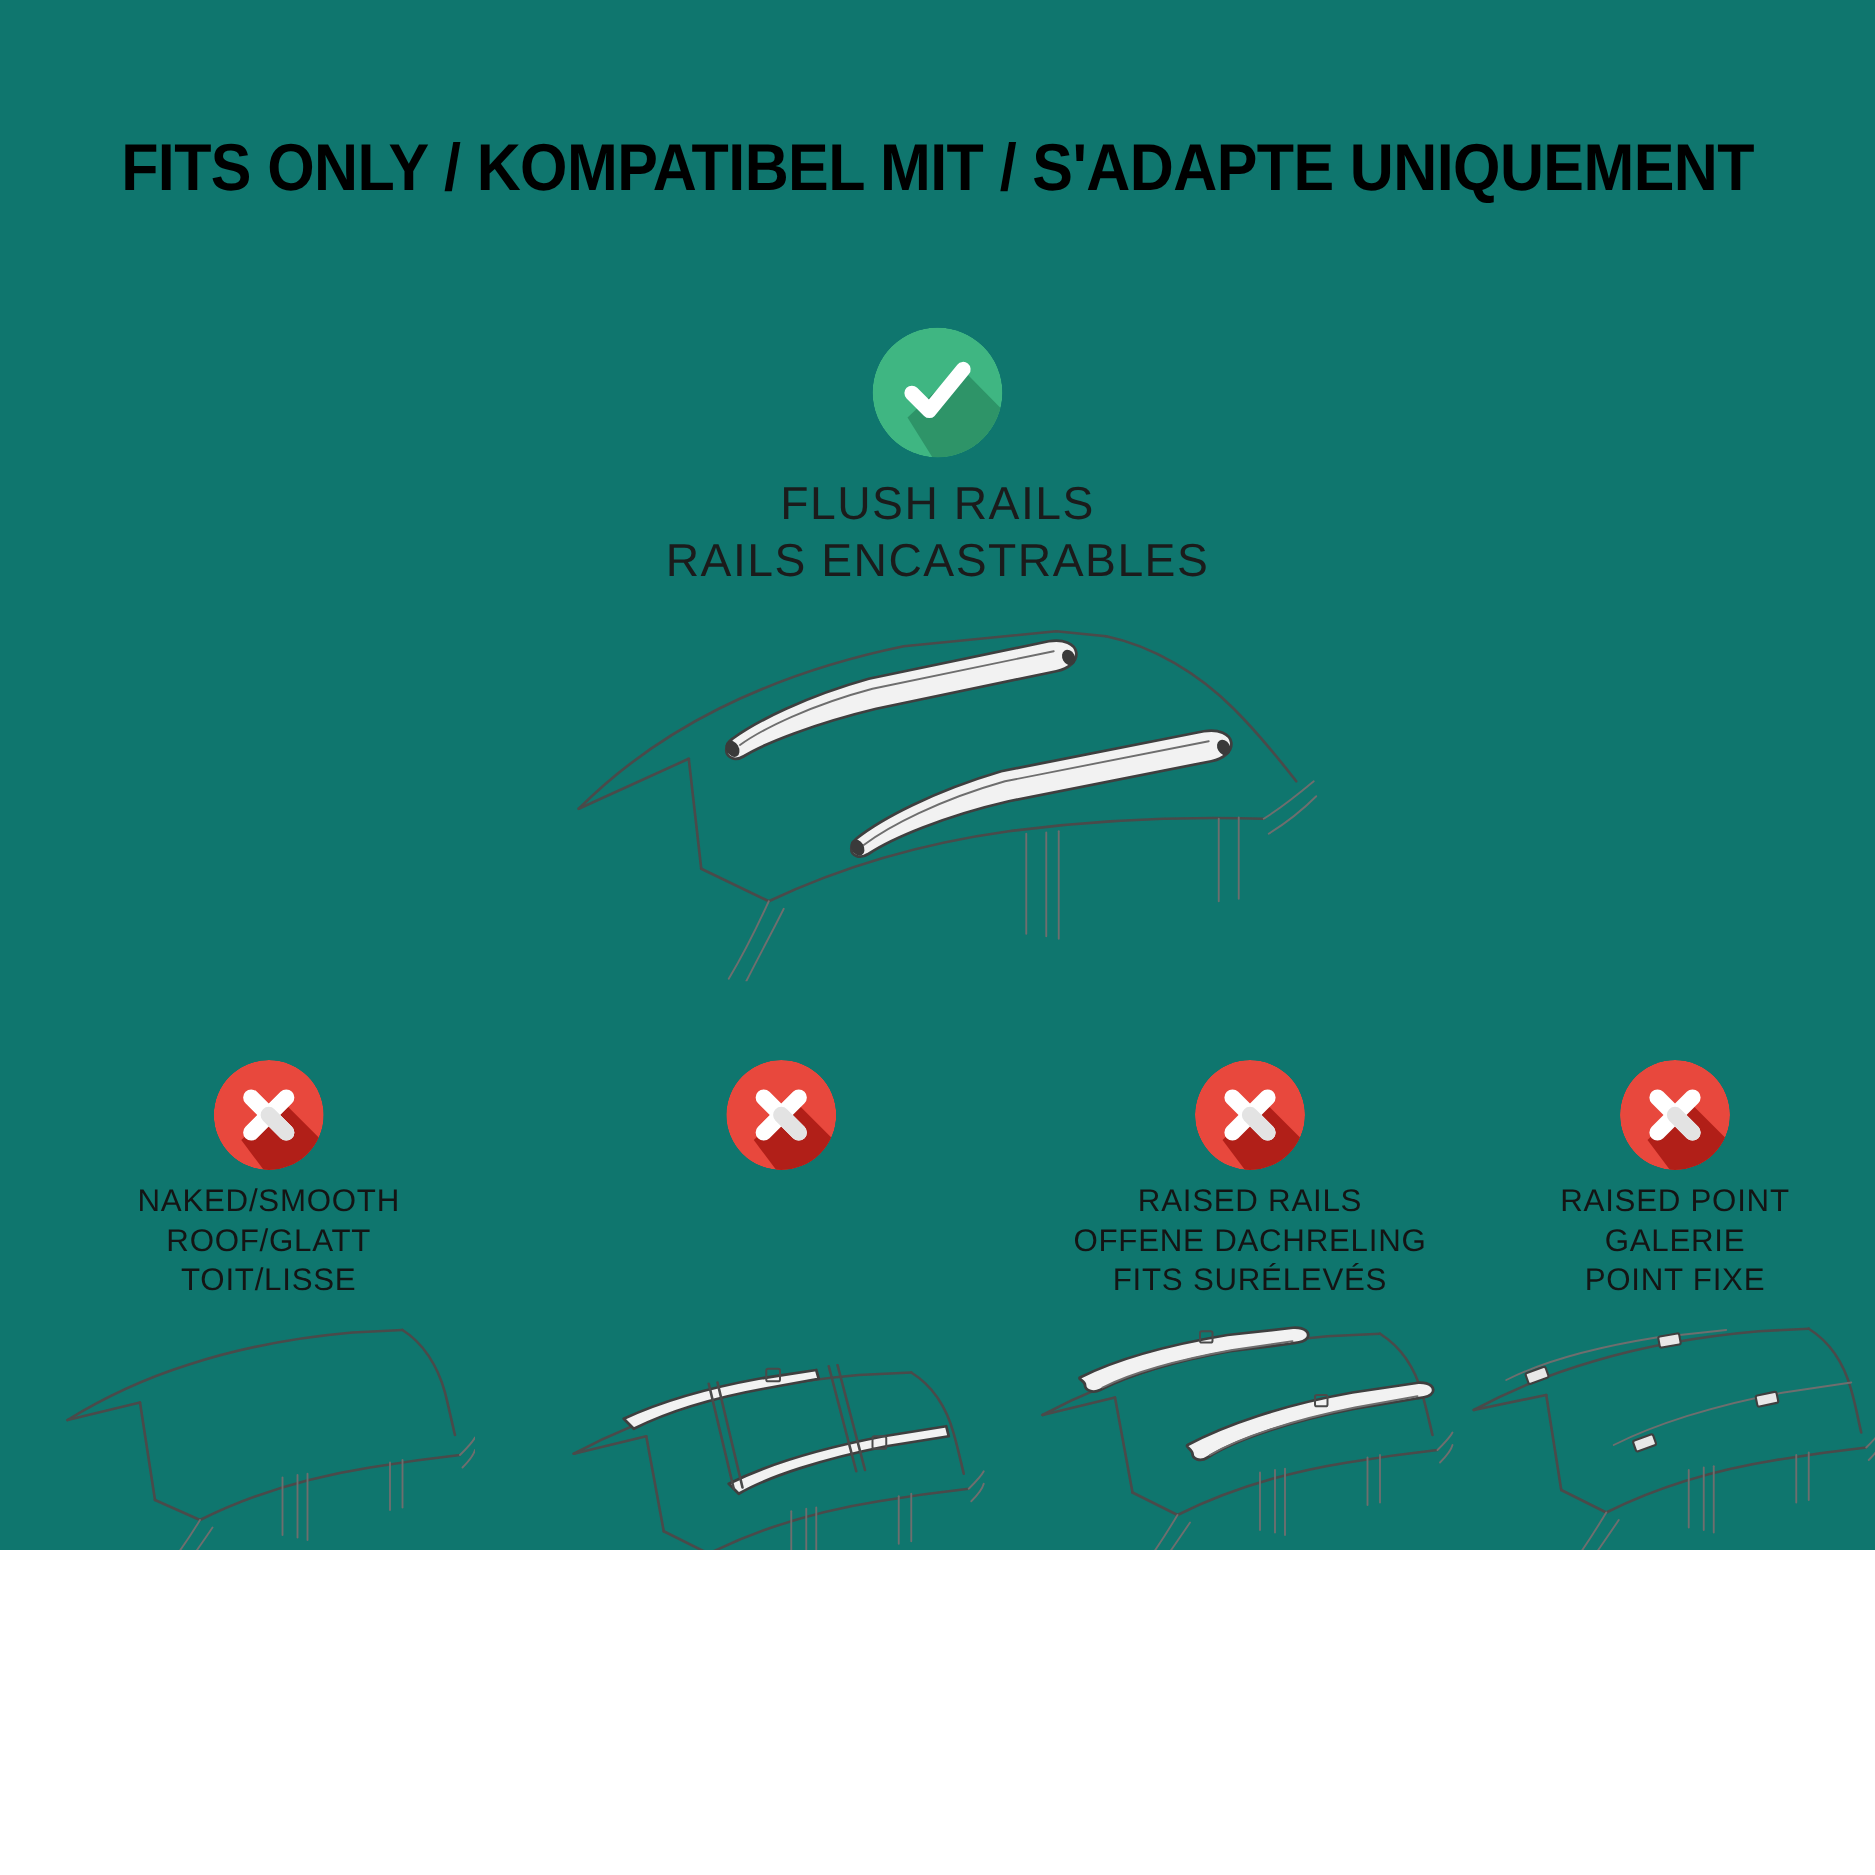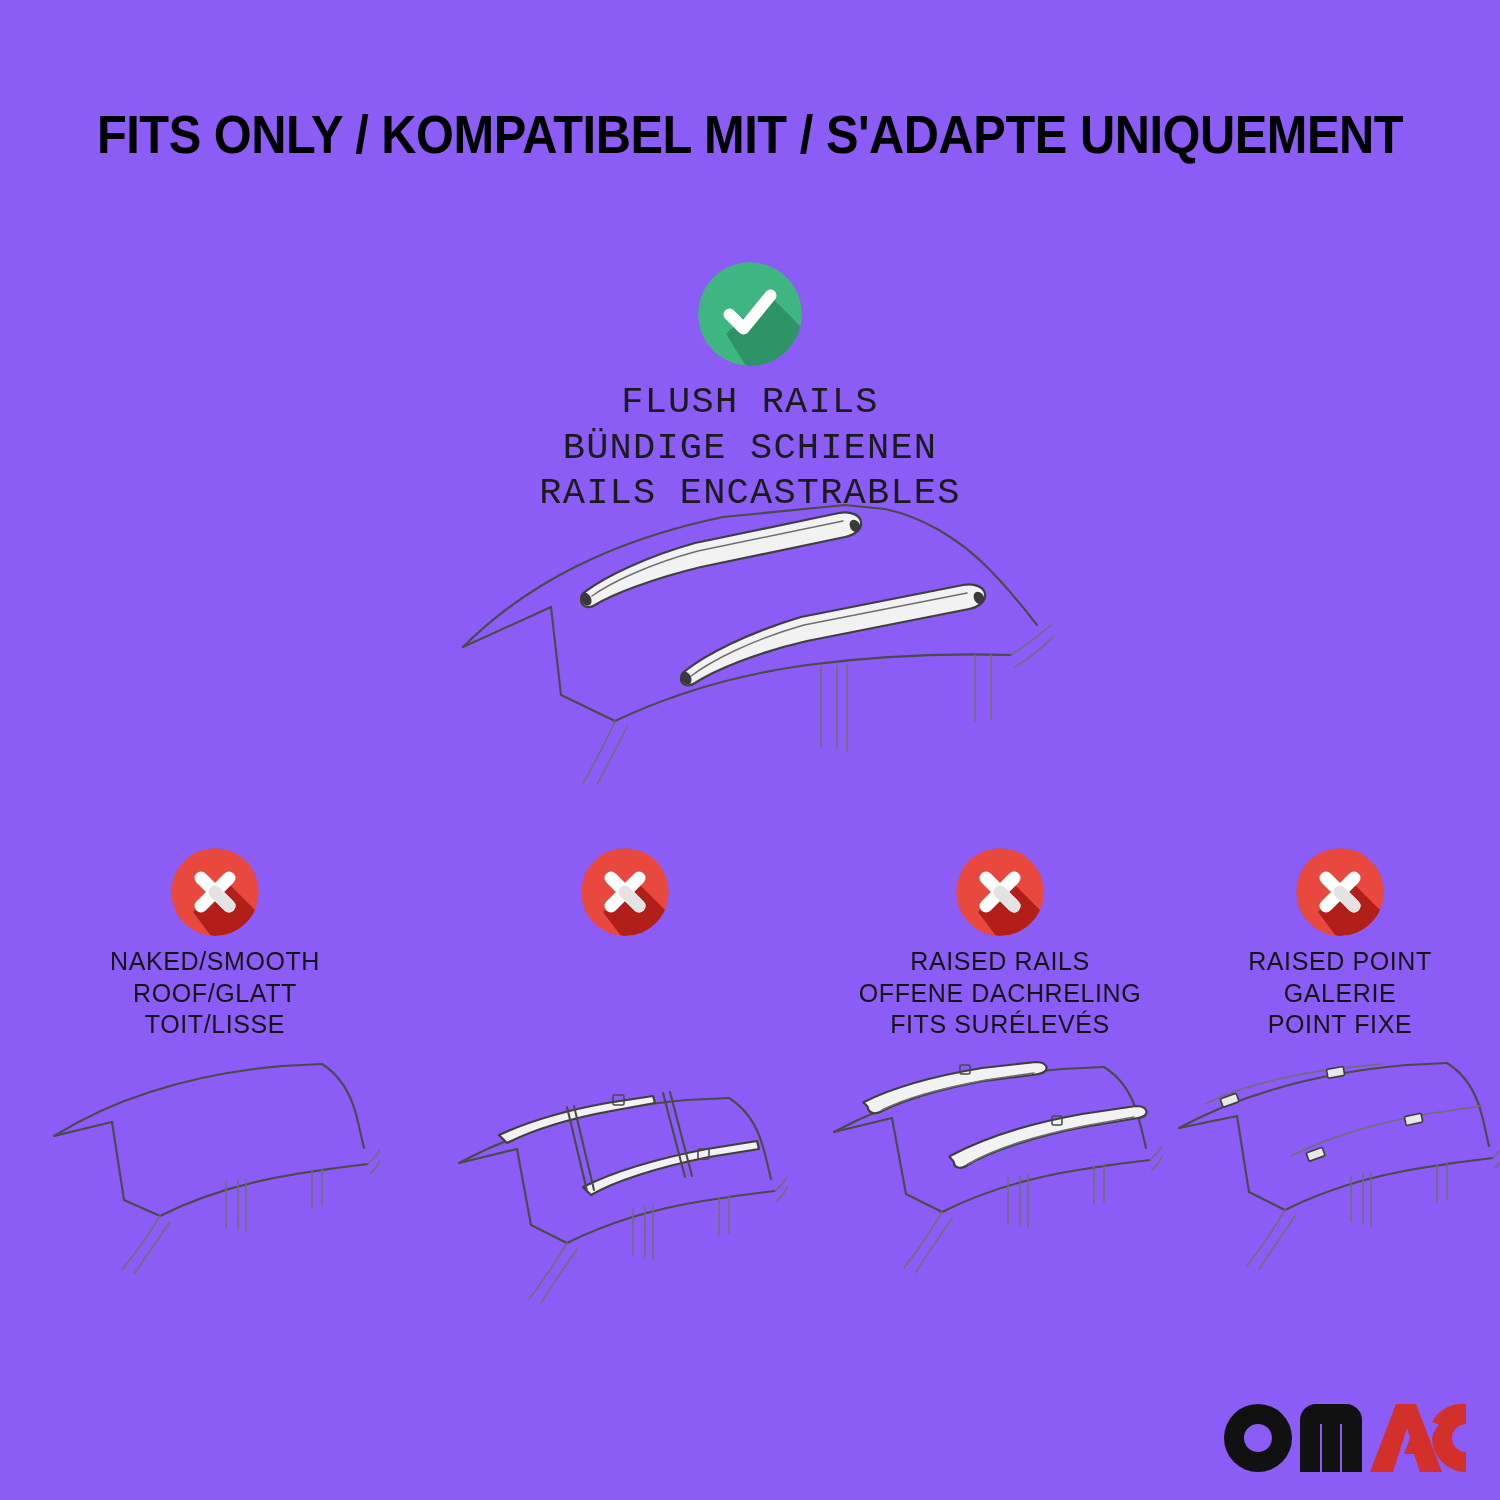--- a/index.html
+++ b/index.html
@@ -3,22 +3,22 @@
 <meta charset="utf-8">
 <style>
   html, body {
     margin: 0;
     padding: 0;
     background: #ffffff;
   }
   #page {
     position: relative;
     width: 1500px;
-    height: 1500px;
-    background: #8b5cf6;
+    height: 1240px;
+    background: #0f766e;
     overflow: hidden;
     font-family: "Liberation Sans", "DejaVu Sans", sans-serif;
   }
 
   
   .title {
     position: absolute;
     top: 104px;
     left: 0;
     width: 1500px;
@@ -32,21 +32,20 @@
     white-space: nowrap;
   }
 
   
   .hero {
     position: absolute;
     top: 262px;
     left: 375px;
     width: 750px;
     text-align: center;
-    font-family: Liberation Mono, monospace;
   }
   .badge-wrap {
     display: flex;
     justify-content: center;
     align-items: center;
     height: 104px;
   }
   .icon-circle {
     position: relative;
     border-radius: 50%;
@@ -147,21 +146,20 @@
           <g clip-path="url(#gclip)">
             <circle cx="52" cy="52" r="52" fill="#3FB682"></circle>
             <path d="M70.5 32 L104 66 L104 104 L48 104 L28 72 Z" fill="#2E9468"></path>
             <path d="M31.5 52.5 L45.5 66.5 L72.5 33.5" fill="none" stroke="#ffffff" stroke-width="12" stroke-linecap="round" stroke-linejoin="round"></path>
           </g>
         </svg>
       </span>
     </div>
     <div class="hero-lines">
       <div>FLUSH RAILS</div>
-      <div>BÜNDIGE SCHIENEN</div>
       <div>RAILS ENCASTRABLES</div>
     </div>
   </div>
 
   <div class="hero-art art">
     <svg viewBox="0 0 600 290" preserveAspectRatio="xMidYMid meet">
 
       <path class="stroke" d="M8 152 C40 120 80 92 120 72 C160 52 210 34 268 22 L390 10 L430 14"></path>
       <path class="stroke" d="M430 14 C468 22 504 44 532 72 C552 92 568 112 582 130"></path>
       <path class="stroke" d="M8 152 L96 112"></path>

